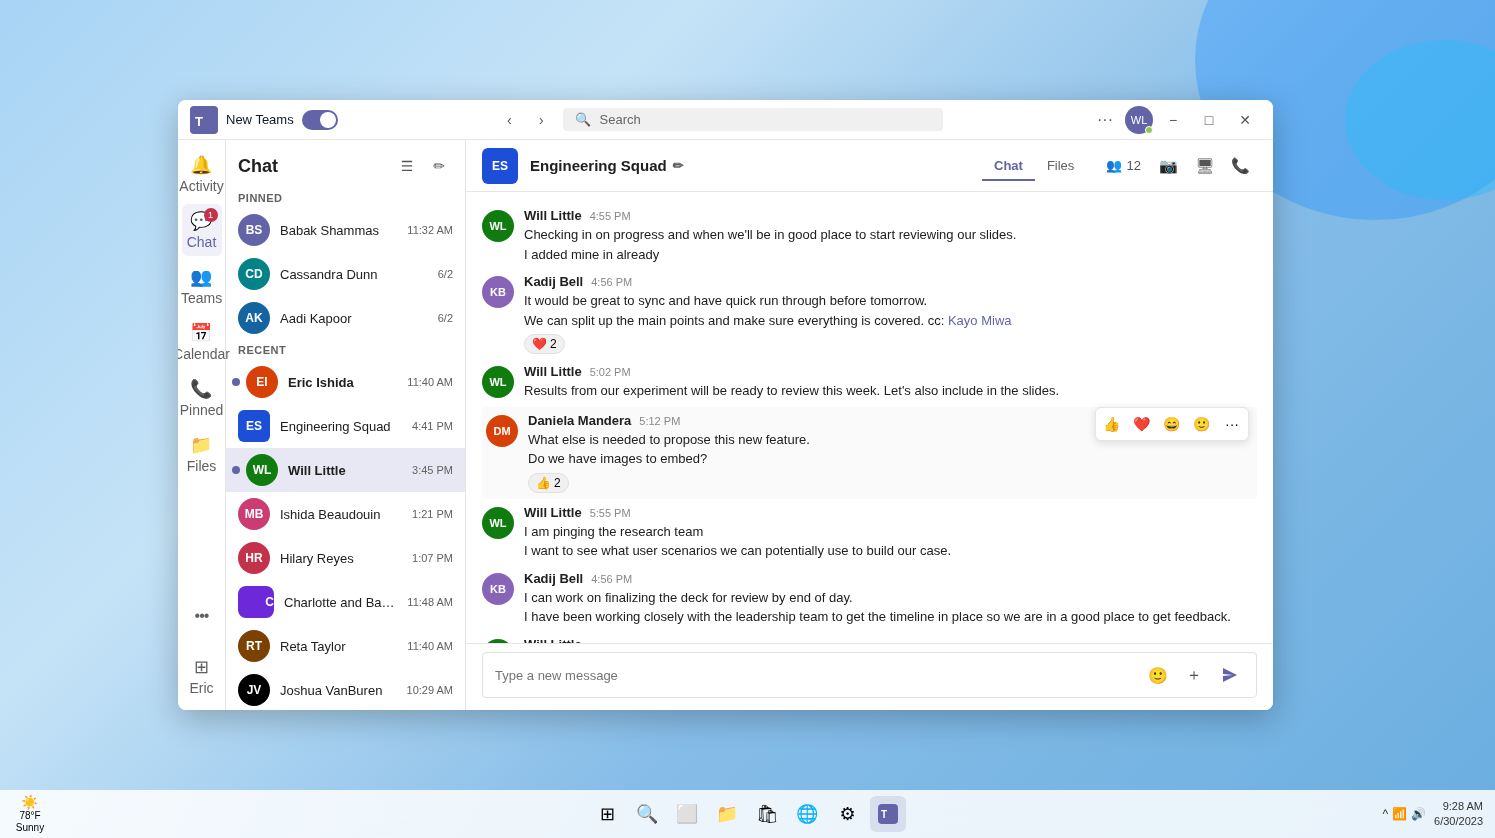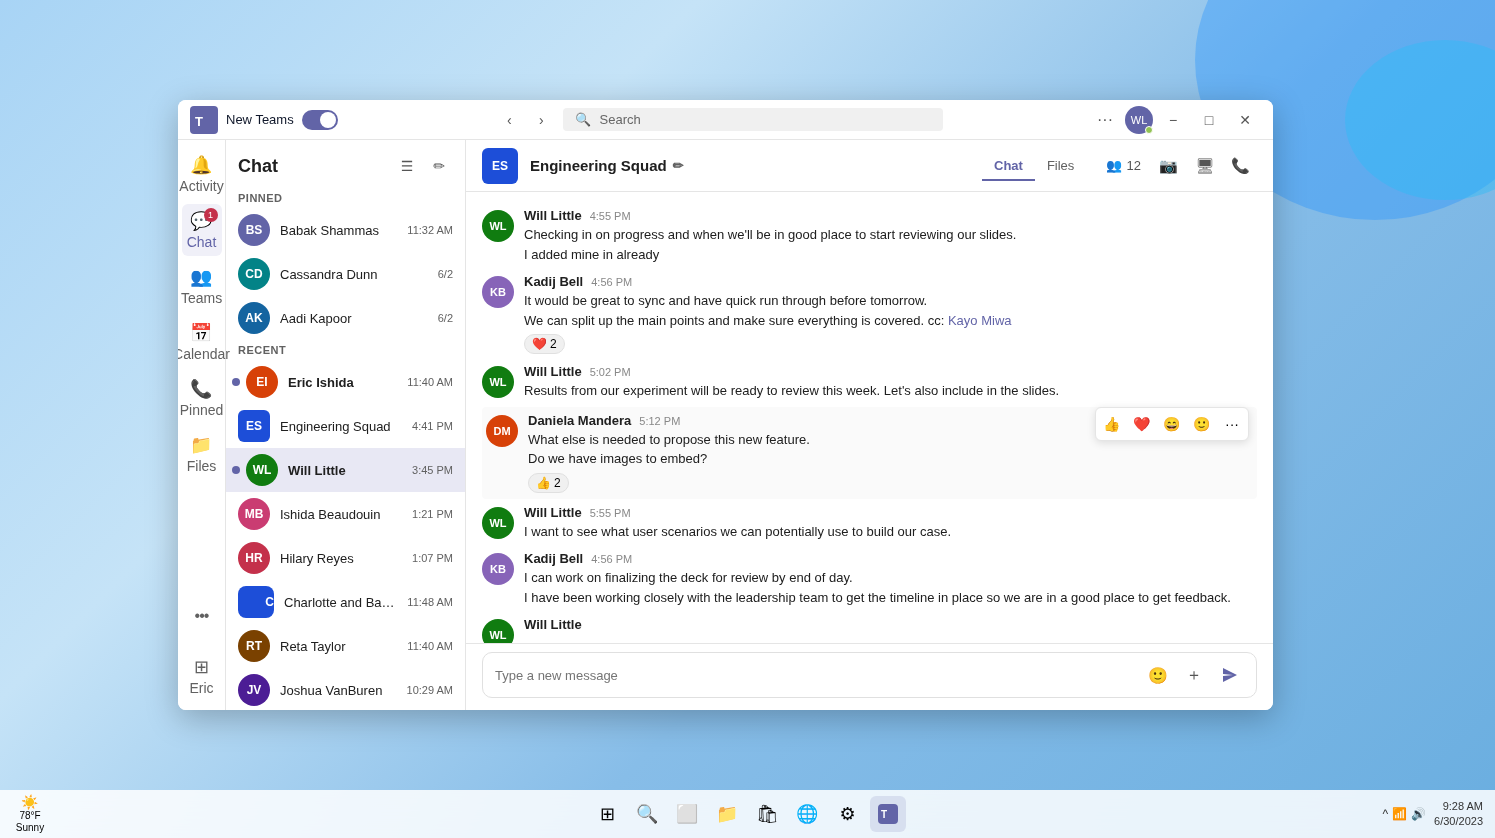--- a/index.html
+++ b/index.html
@@ -559,21 +559,21 @@
     
     .message-input-area {
       padding: 8px 16px 12px;
       border-top: 1px solid #e5e5e5;
       flex-shrink: 0;
     }
     .message-input-box {
       display: flex;
       align-items: center;
       border: 1px solid #e0e0e0;
-      border-radius: 10px;
+      border-radius: 4px;
       padding: 8px 12px;
       gap: 8px;
     }
     .message-input {
       flex: 1;
       border: none;
       outline: none;
       font-size: 13px;
       color: #888;
     }
@@ -616,23 +616,23 @@
     }
 
     
     .av-purple { background: #6264a7; }
     .av-teal { background: #038387; }
     .av-blue { background: #1464a0; }
     .av-orange { background: #d74108; }
     .av-green { background: #107c10; }
     .av-pink { background: #ca3c72; }
     .av-red { background: #c4314b; }
-    .av-dark { background: #1d4ed8; padding-left: 36px; }
+    .av-dark { background: #6d28d9; padding-left: 36px; }
     .av-brown { background: #7a4100; }
-    .av-sky { background: #4c1d95; text-align: center; }
+    .av-sky { background: #000000; text-align: center; }
     .av-light-purple { background: #8764b8; }
     .av-squad { background: #1d4ed8; border-radius: 6px !important; }
   </style>
 </head>
 <body>
 
 <svg class="win-blob" viewBox="0 0 500 300" xmlns="http://www.w3.org/2000/svg">
   <ellipse cx="380" cy="60" rx="180" ry="160" fill="#1e90ff" opacity="0.5"></ellipse>
   <ellipse cx="450" cy="120" rx="100" ry="80" fill="#00bfff" opacity="0.4"></ellipse>
 </svg>
@@ -905,20 +905,21 @@
           </div>
         </div>
 
         <div class="message-group">
           <div class="msg-avatar av-green">WL</div>
           <div class="msg-content">
             <div class="msg-header">
               <span class="msg-name">Will Little</span>
               <span class="msg-time">5:55 PM</span>
             </div>
+            <div class="msg-text">I am pinging the research team</div>
             <div class="msg-text">I want to see what user scenarios we can potentially use to build our case.</div>
           </div>
         </div>
 
         <div class="message-group">
           <div class="msg-avatar av-light-purple">KB</div>
           <div class="msg-content">
             <div class="msg-header">
               <span class="msg-name">Kadij Bell</span>
               <span class="msg-time">4:56 PM</span>

